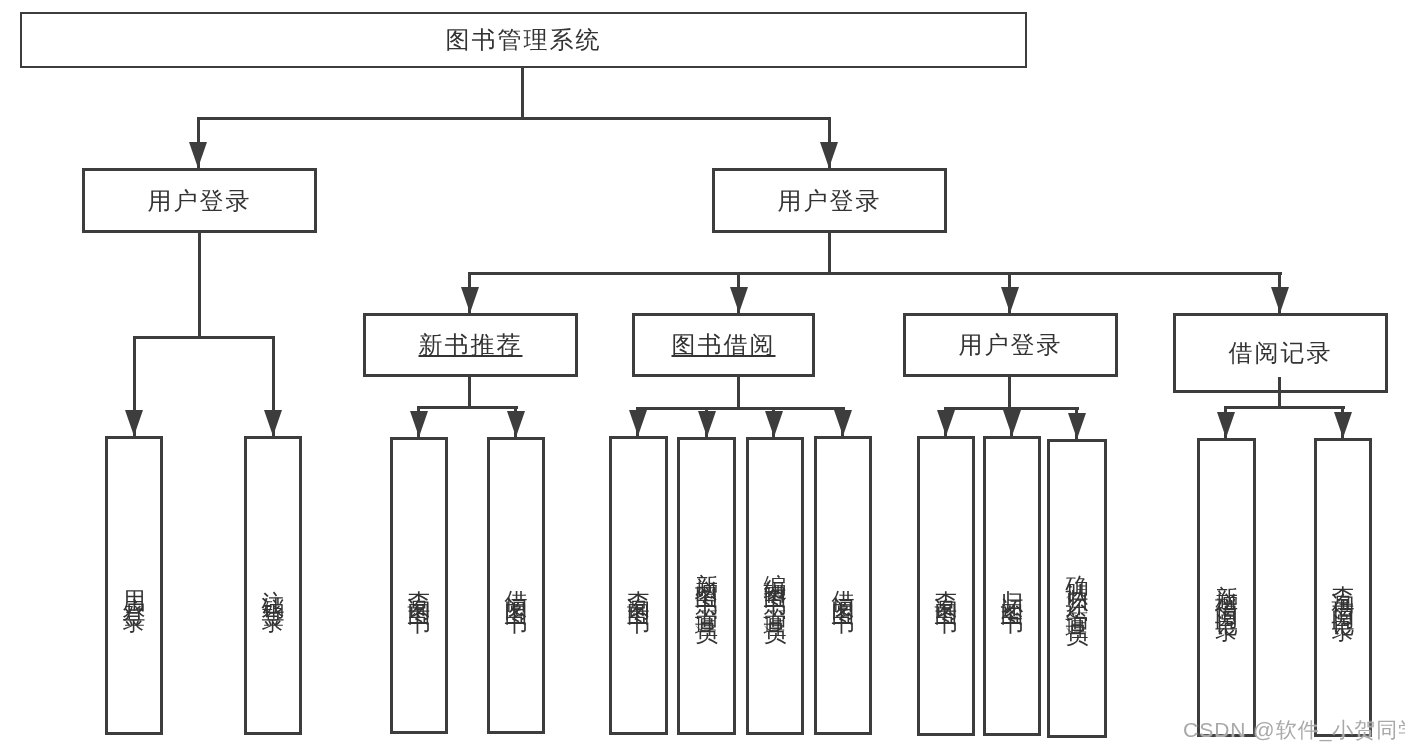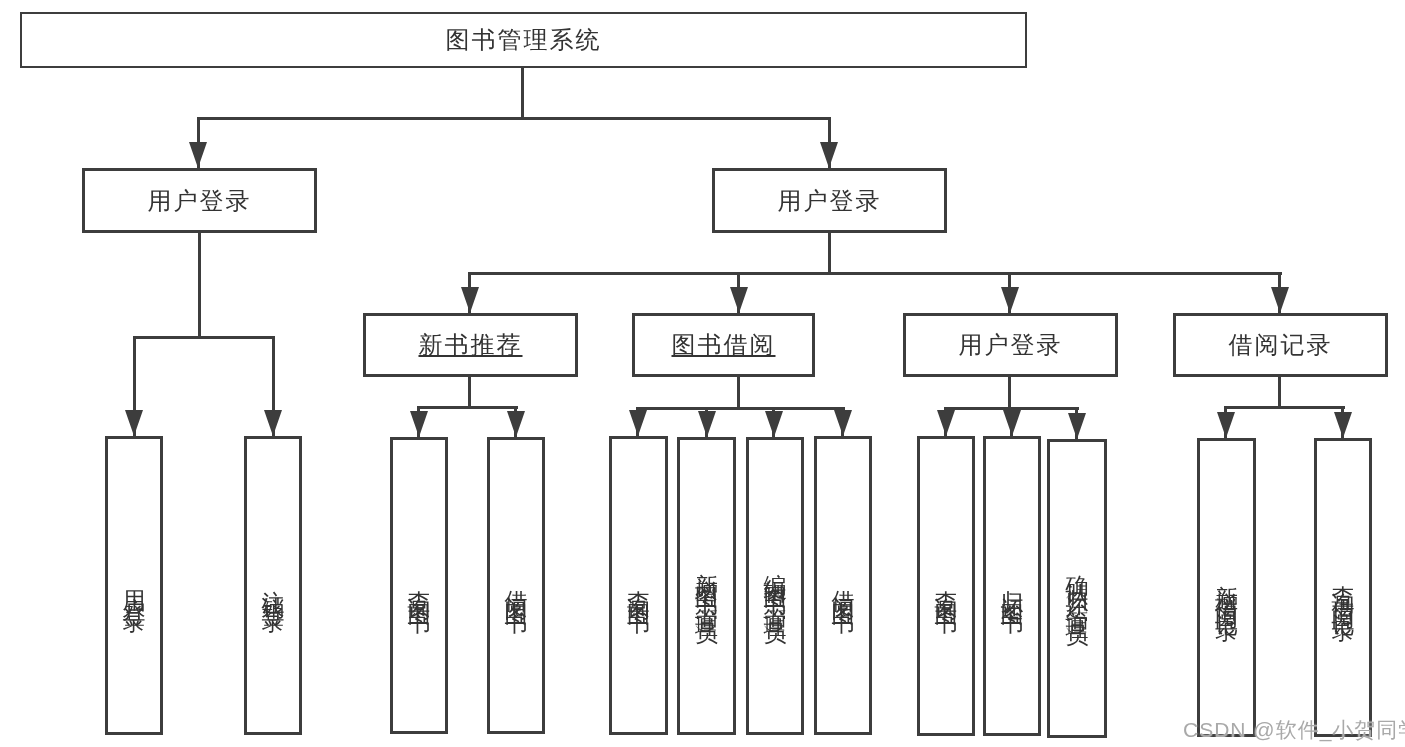--- a/index.html
+++ b/index.html
@@ -71,21 +71,21 @@
   <div class="line" style="left:1008px; top:272px; width:3px; height:41px;"></div>
   <div class="line" style="left:1278px; top:272px; width:3px; height:41px;"></div>
   <div class="arrow" style="left:461px; top:287px;"></div>
   <div class="arrow" style="left:730px; top:287px;"></div>
   <div class="arrow" style="left:1001px; top:287px;"></div>
   <div class="arrow" style="left:1271px; top:287px;"></div>
 
   <div class="hbox" style="left:363px; top:313px; width:215px; height:64px;text-decoration:underline;">新书推荐</div>
   <div class="hbox" style="left:632px; top:313px; width:183px; height:64px;text-decoration:underline;">图书借阅</div>
   <div class="hbox" style="left:903px; top:313px; width:215px; height:64px;">用户登录</div>
-  <div class="hbox" style="left:1173px; top:313px; width:215px; height:64px;">借阅记录</div>
+  <div class="hbox" style="left:1173px; top:313px; width:215px; height:80px;">借阅记录</div>
 
   <div class="line" style="left:468px; top:377px; width:3px; height:32px;"></div>
   <div class="line" style="left:417px; top:406px; width:101px; height:3px;"></div>
   <div class="line" style="left:417px; top:406px; width:3px; height:31px;"></div>
   <div class="line" style="left:514px; top:406px; width:3px; height:31px;"></div>
   <div class="arrow" style="left:410px; top:411px;"></div>
   <div class="arrow" style="left:507px; top:411px;"></div>
 
   <div class="line" style="left:737px; top:377px; width:3px; height:33px;"></div>
   <div class="line" style="left:636px; top:407px; width:209px; height:3px;"></div>

